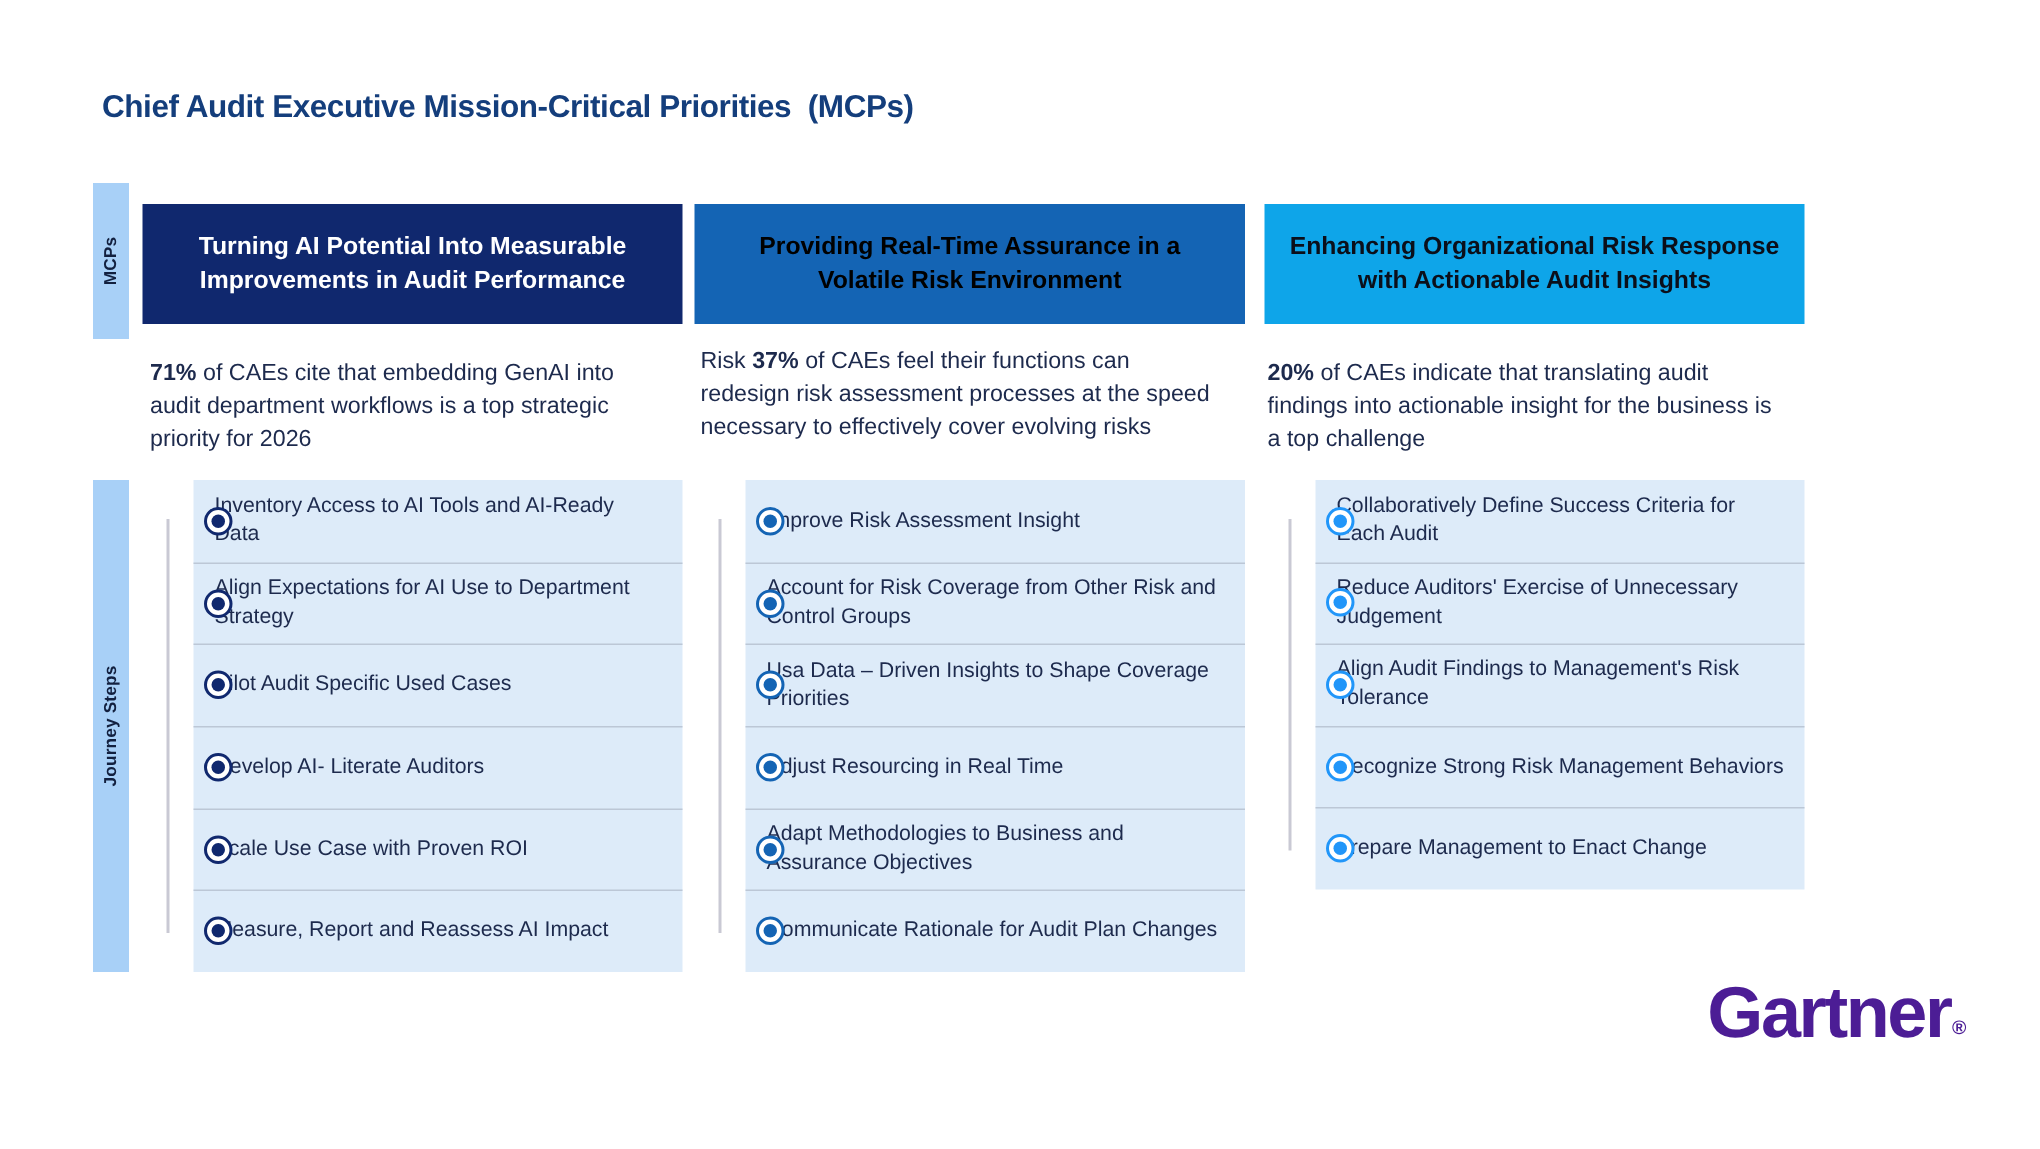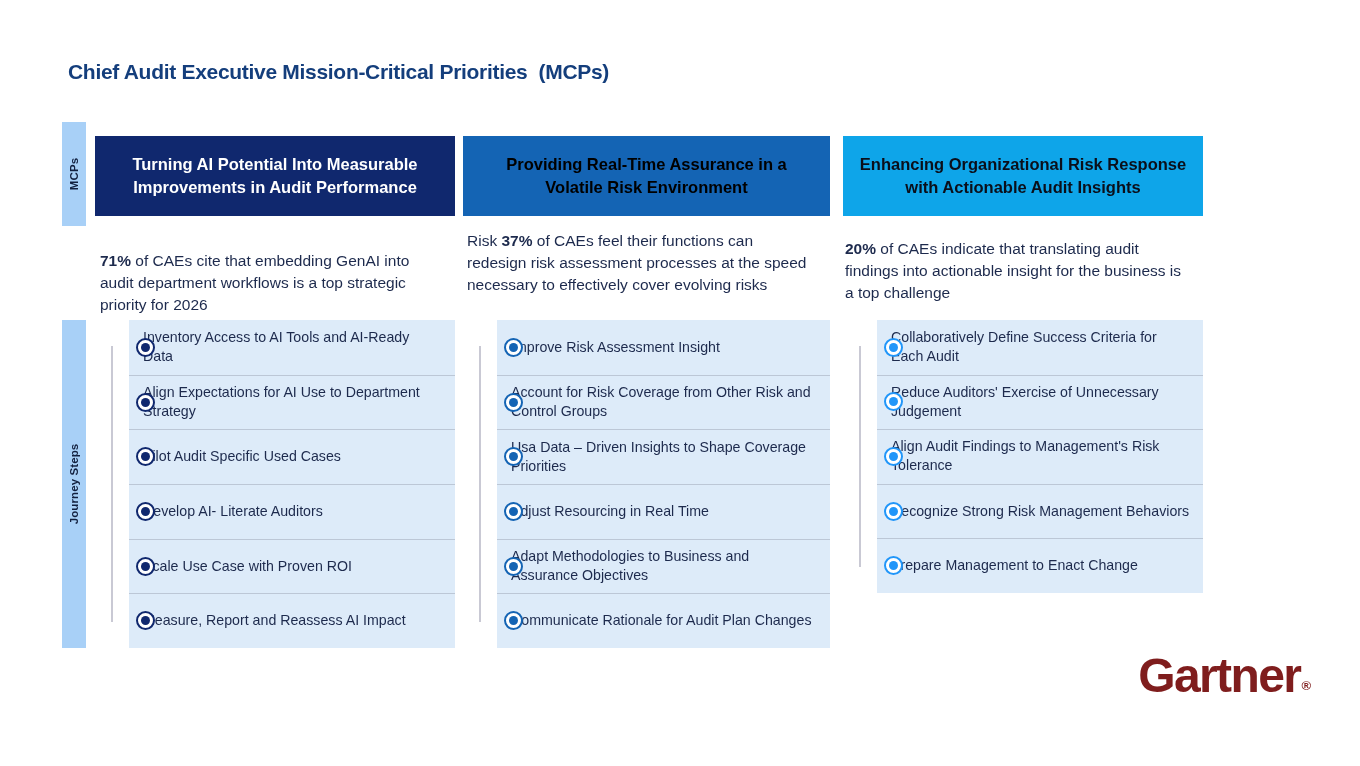--- a/index.html
+++ b/index.html
@@ -72,21 +72,21 @@
   #col-2 .col-header{ background:#0ea5e9; color:#0b0f1a; }
 
   .col-stat{
     position:absolute;
     left:0;
     width:100%;
     font-size:15.5px;
     line-height:1.42;
     color:#1d2a4d;
   }
-  #col-0 .col-stat{ top:238px; padding-left:5px; padding-right:34px;margin-top:12px; }
+  #col-0 .col-stat{ top:238px; padding-left:5px; padding-right:34px; }
   #col-1 .col-stat{ top:230px; padding-left:4px; padding-right:22px; }
   #col-2 .col-stat{ top:238px; padding-left:2px; padding-right:12px; }
   .col-stat b{ font-weight:bold; }
 
   
   .steps{
     position:absolute;
     top:320px;
     left:0;
     width:100%;
@@ -160,21 +160,21 @@
     font-size:12.5px;
     line-height:1.45;
     color:#2a3550;
   }
   #gartner-logo{
     position:absolute;
     right:50px; top:652px;
     font-size:48px;
     font-weight:bold;
     letter-spacing:-1.6px;
-    color:#7f1d1d;
+    color:#4c1d95;
     line-height:1;
   }
   #gartner-logo sup{
     font-size:13px;
     letter-spacing:0;
     vertical-align:baseline;
     position:relative;
     top:-2px;
     left:1px;
   }

